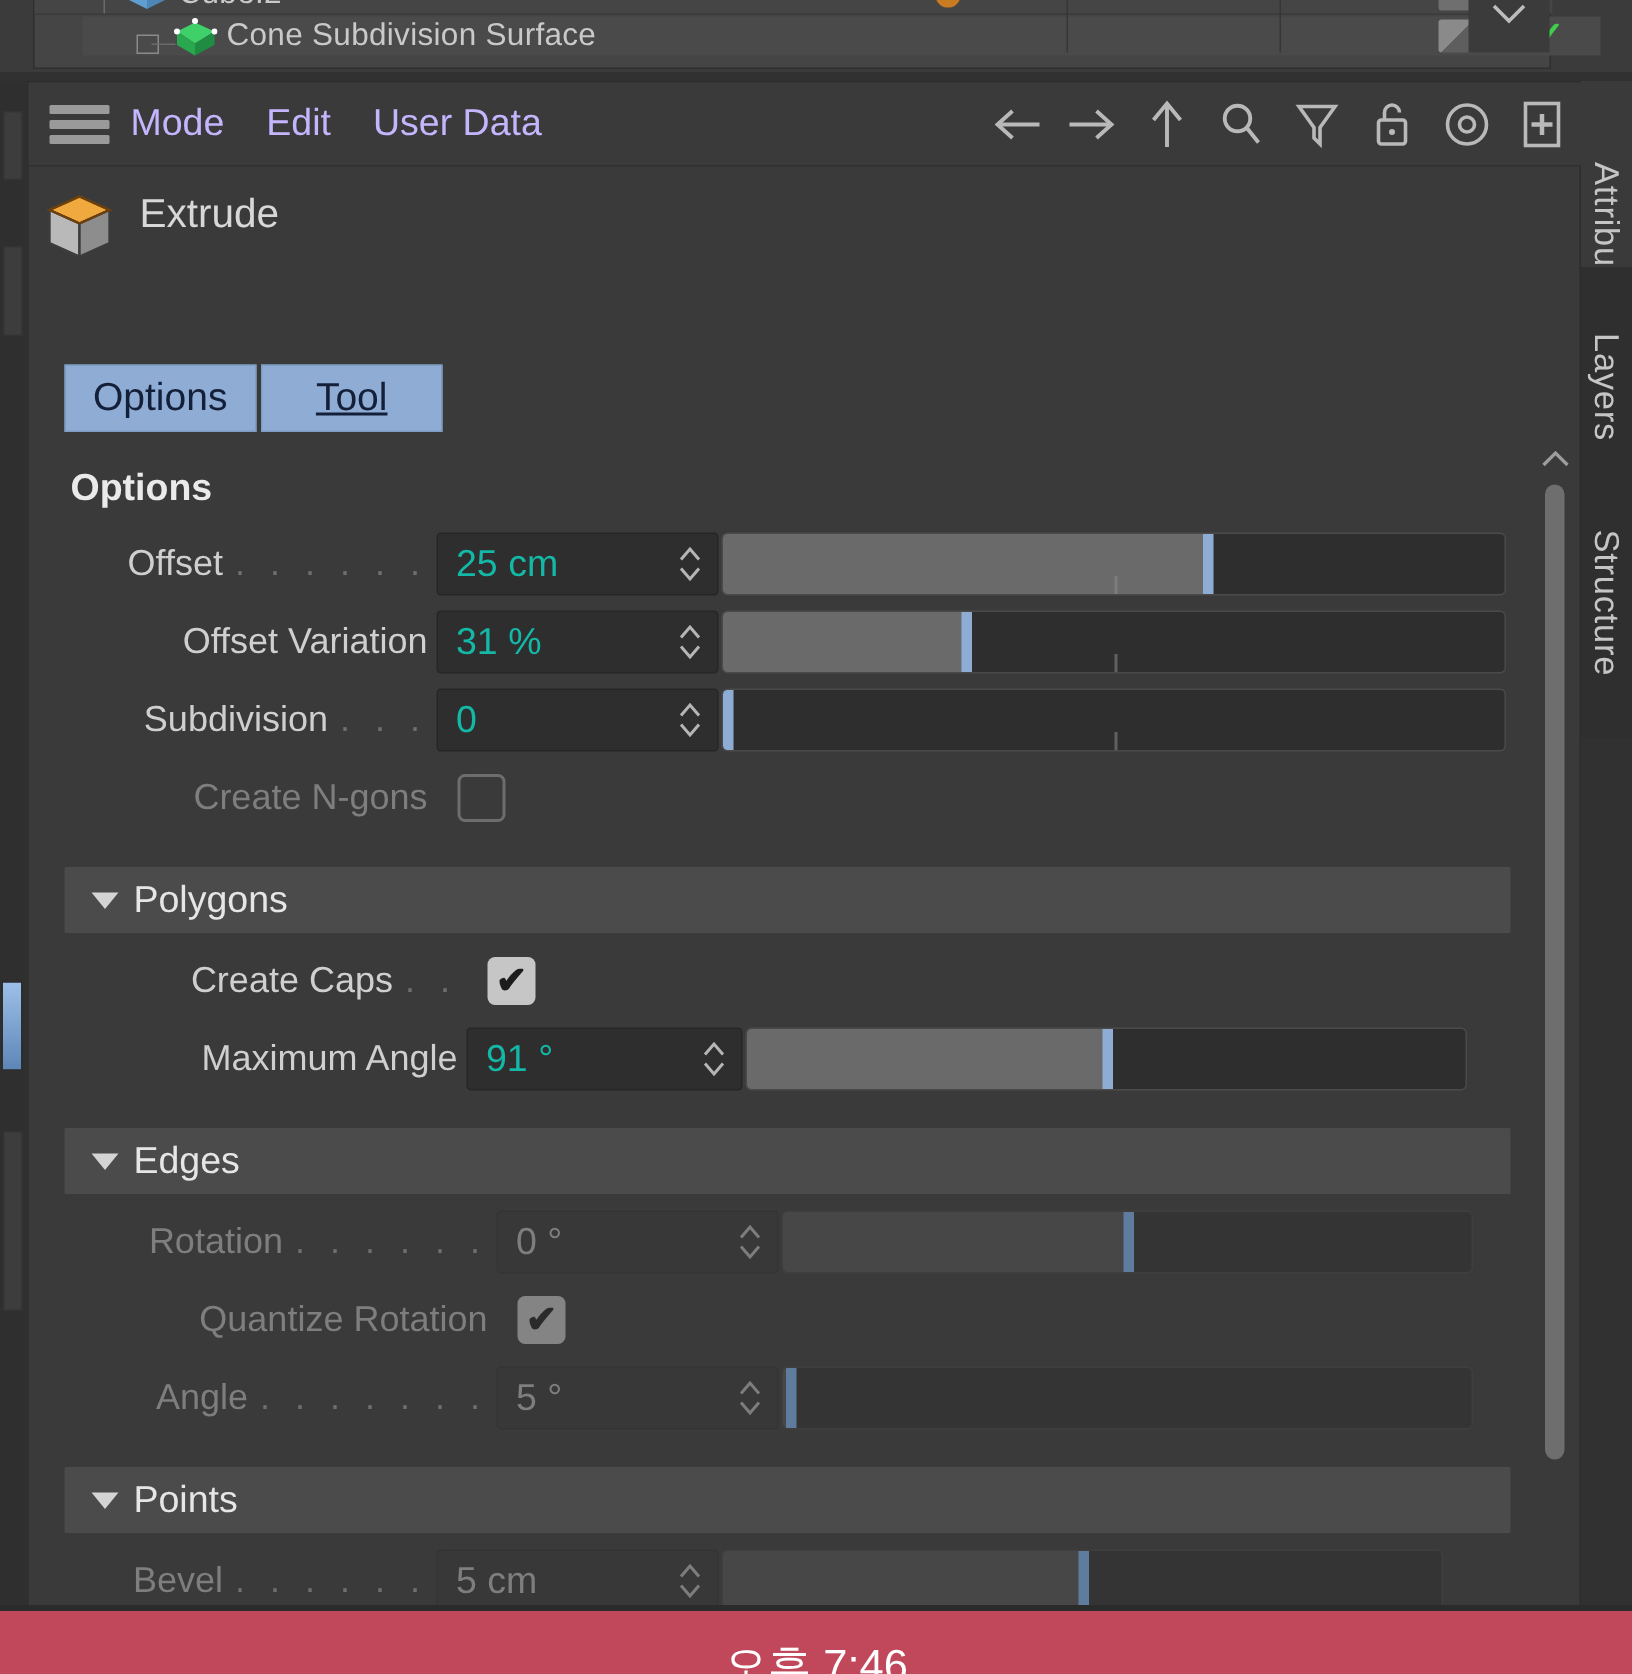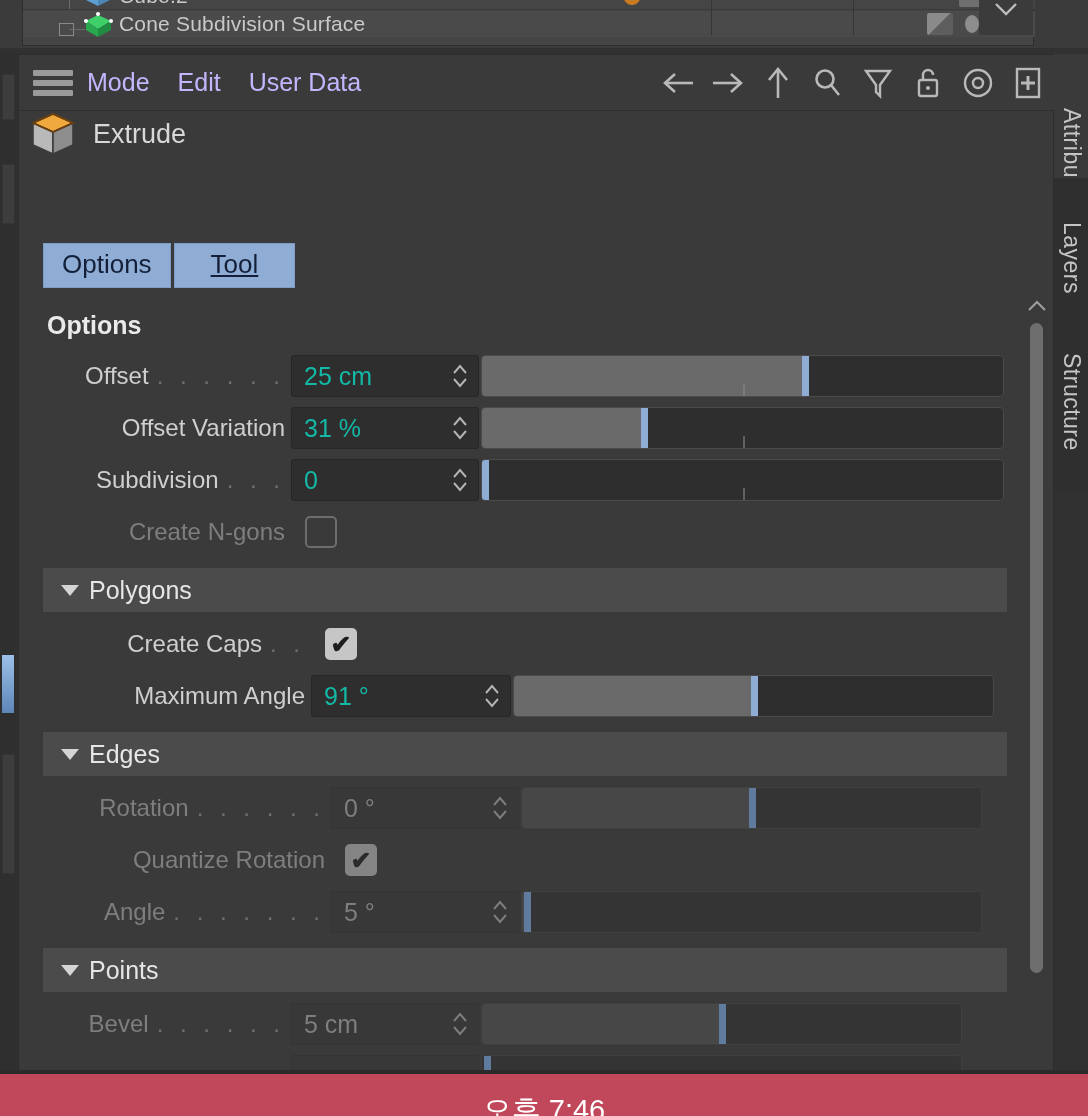--- a/index.html
+++ b/index.html
@@ -18,21 +18,21 @@
   }
   .om-panel {
     position: absolute; left: 22px; top: -6px; width: 1012px; height: 52px;
     background: #454545; border: 1px solid #2e2e2e;
   }
   .om-row {
     position: absolute; left: 0; width: 1012px; height: 26px;
     display: flex; align-items: center;
   }
   .om-row.r1 { top: -12px; background: #454545; }
-  .om-row.r2 { top: 16px; background: #4a4a4a; }
+  .om-row.r2 { top: 16px; background: #4a4a4a; margin-left: 32px; }
   .om-row-sep {
     position: absolute; left: 0; top: 14px; width: 985px; height: 1px; background: #3a3a3a;
   }
   .om-indent { width: 60px; height: 26px; position: relative; }
   .om-tree {
     position: absolute; left: 46px; top: 0; width: 1px; height: 26px; background: #6a6a6a;
   }
   .om-tree-h {
     position: absolute; left: 46px; top: 18px; width: 16px; height: 1px; background: #6a6a6a;
   }
@@ -92,22 +92,22 @@
     display: flex; align-items: center; gap: 16px;
   }
   .tool-ico {
     width: 34px; height: 34px; display: flex; align-items: center; justify-content: center;
     color: #b9b9b9;
   }
   .tool-ico svg { display: block; }
 
   
   .am-obj {
-    position: absolute; left: 0; top: 48px; width: 1036px; height: 62px;
-    display: flex; align-items: center;
+    position: absolute; left: 0; top: 72px; width: 1036px; height: 62px;
+    display: flex; 
   }
   .obj-icon { margin-left: 10px; margin-right: 16px; width: 48px; height: 48px; position: relative; }
   .obj-name { color: #d8d8d8; font-size: 27px; }
 
   
   .am-tabs { position: absolute; left: 24px; top: 188px; display: flex; gap: 3px; }
   .tab {
     background: #8fadd4; color: #14203a; font-size: 26px;
     padding: 4px 18px 6px 18px; border: 1px solid #7e9cc4;
     line-height: 1.25;
@@ -170,21 +170,21 @@
   }
   .chk.on { background: #c6c6c6; }
   .chk.on::after {
     content: "\2714"; color: #1d1d1d; font-size: 25px; line-height: 1; font-weight: bold;
   }
   .chk.off { background: transparent; border: 2px solid #6d6d6d; }
   .row.dim .chk.on { background: #848484; }
   .row.dim .chk.on::after { color: #2b2b2b; }
 
   .group-head {
-    position: relative; height: 44px; margin: 10px 0 6px 24px; width: 964px;
+    position: relative; height: 44px; margin: 20px 0 6px 24px; width: 964px;
     background: #4b4b4b; display: flex; align-items: center; border-radius: 1px;
   }
   .group-head .tri {
     width: 0; height: 0; border-left: 9px solid transparent; border-right: 9px solid transparent;
     border-top: 11px solid #d4d4d4; margin-left: 18px; margin-right: 10px;
   }
   .group-head .gtitle { color: #e6e6e6; font-size: 25px; }
 
   
   .vscroll {
@@ -467,21 +467,21 @@
           <span>Create Caps</span>
           <span class="dots">. .</span>
         </span>
         <span class="chk on" style="margin-left:14px"></span>
       </div>
 
       <div class="row">
         <span class="lbl" style="width:292px">
           <span>Maximum Angle</span>
         </span>
-        <span class="numfield" style="width:200px">
+        <span class="numfield" style="width:184px">
           <span class="num-val">91 °</span>
           <span class="spin">
             <svg width="18" height="28" viewBox="0 0 18 28">
               <polyline points="3,11 9,4 15,11" fill="none" stroke="currentColor" stroke-width="2"></polyline>
               <polyline points="3,17 9,24 15,17" fill="none" stroke="currentColor" stroke-width="2"></polyline>
             </svg>
           </span>
         </span>
         <span class="slider" style="width:481px;margin-left:2px">
           <span class="fill" style="width:50%"></span>

